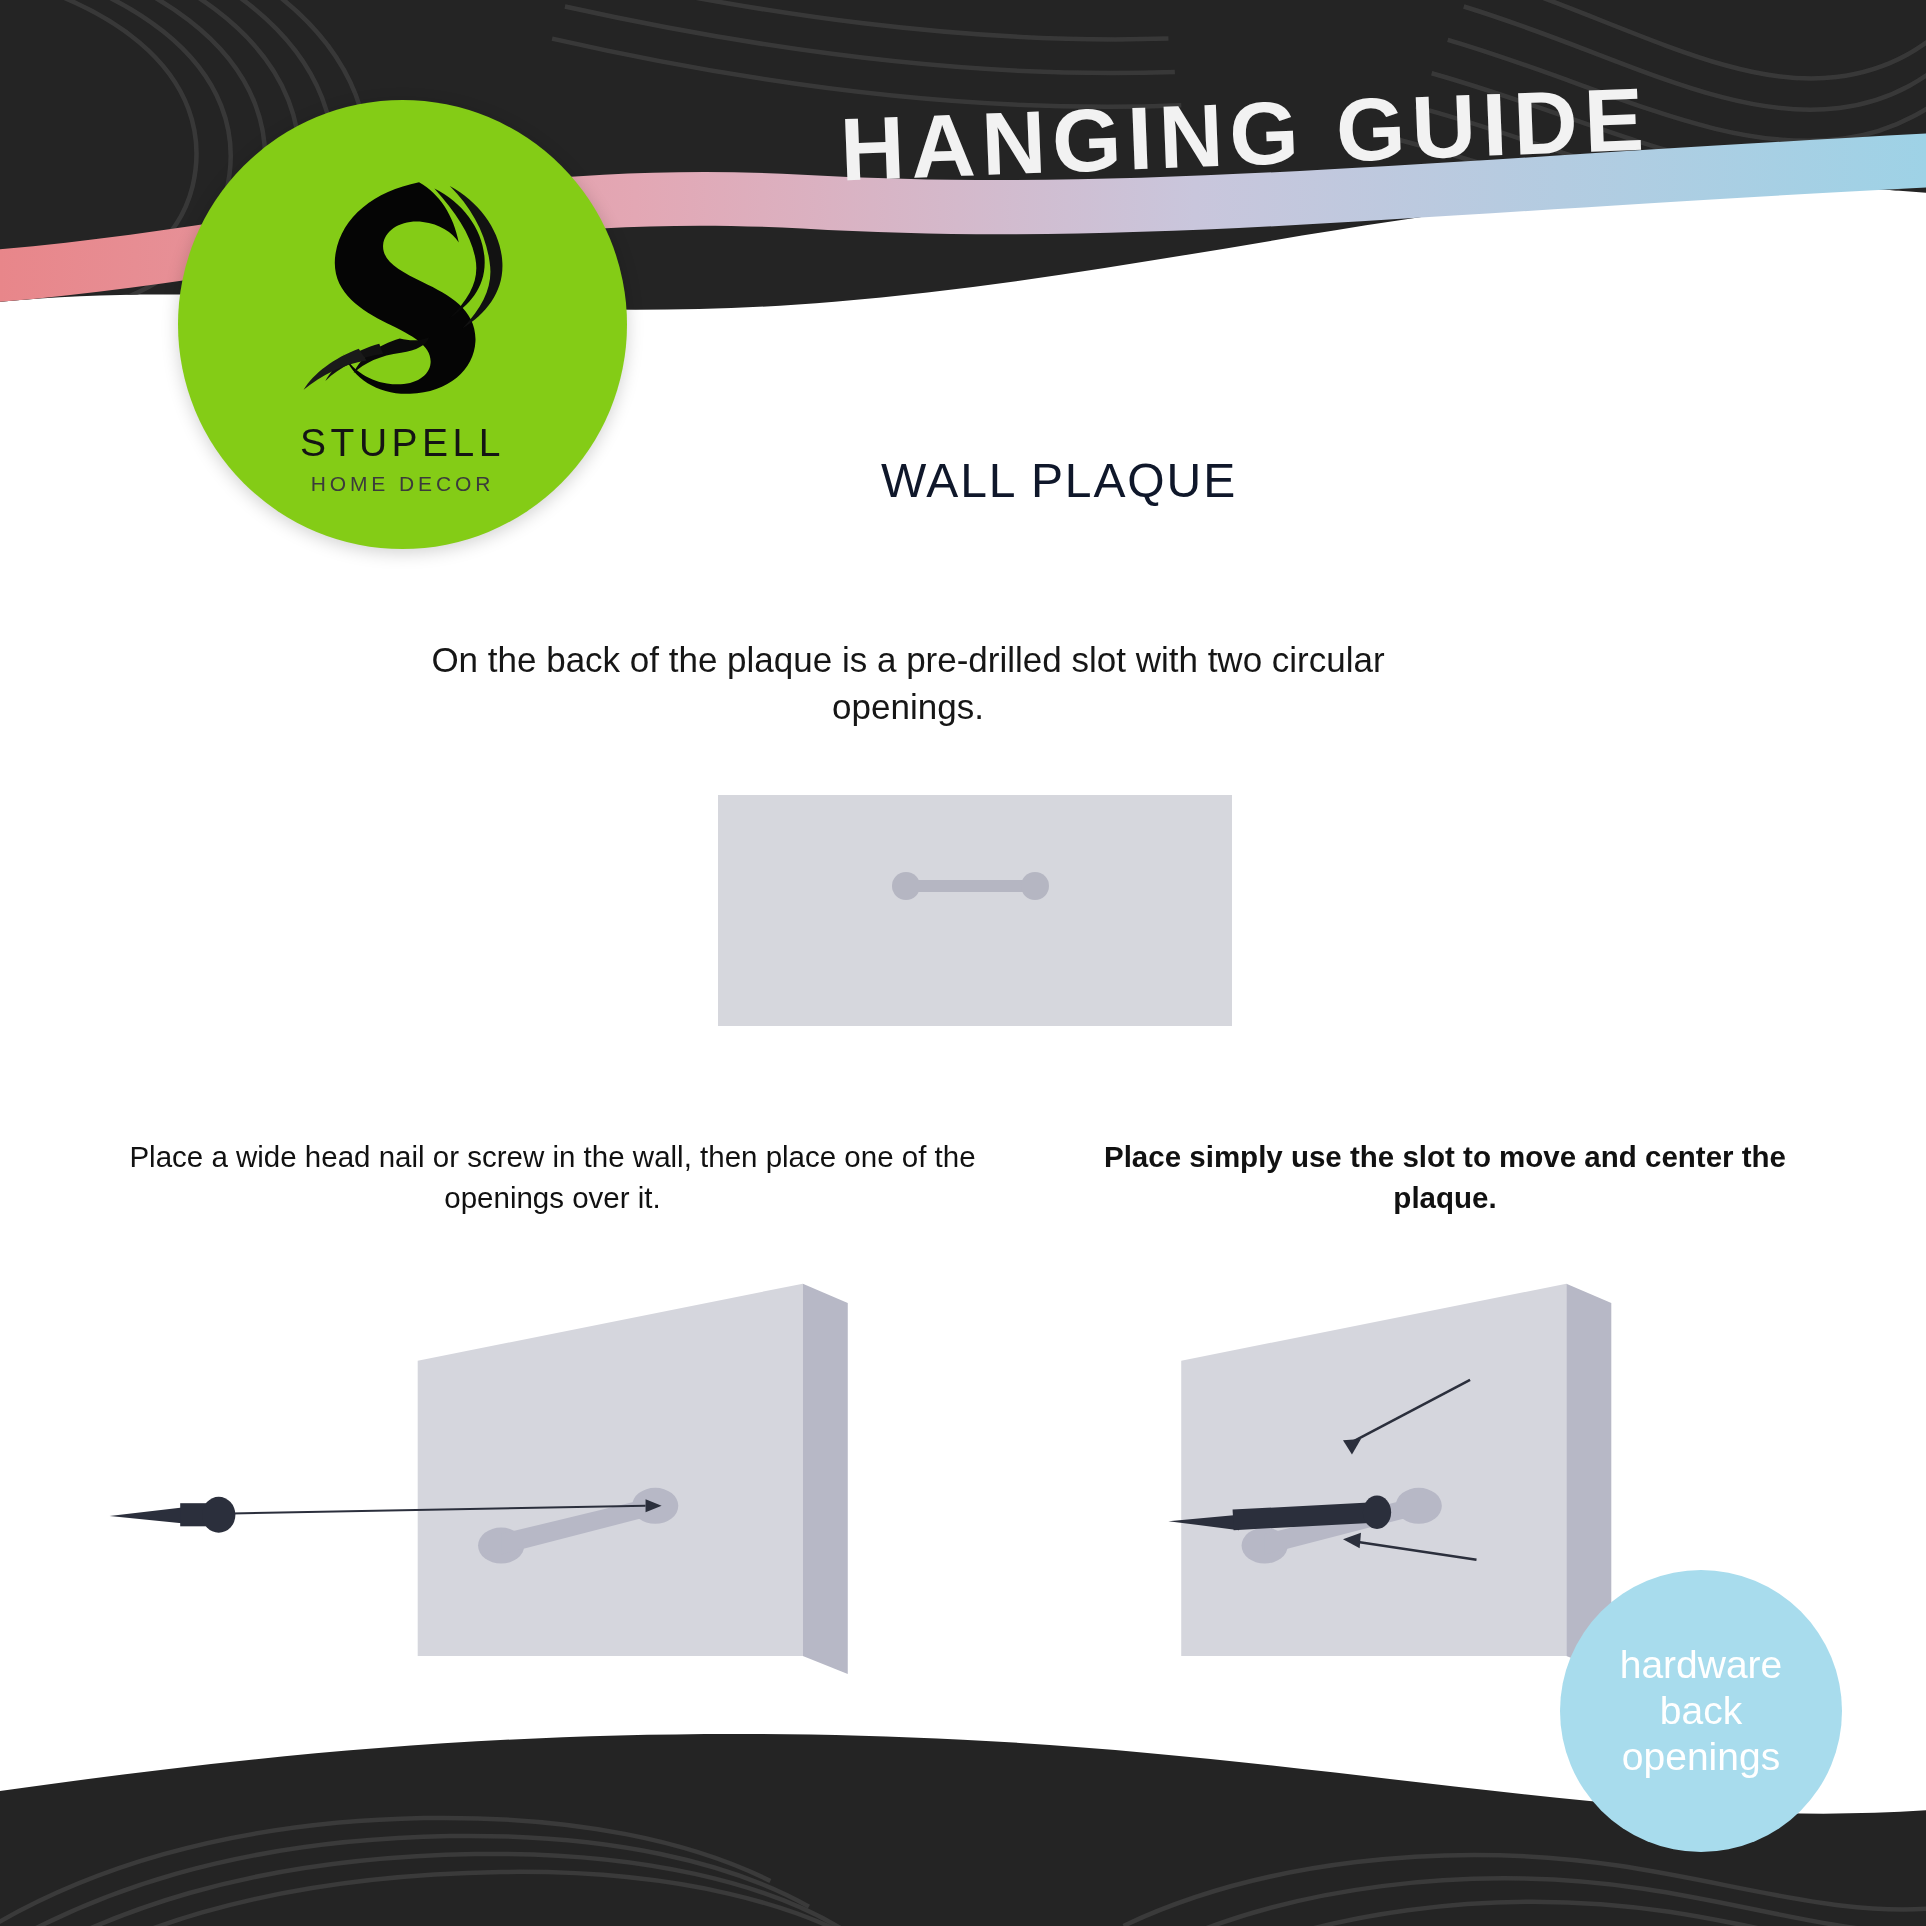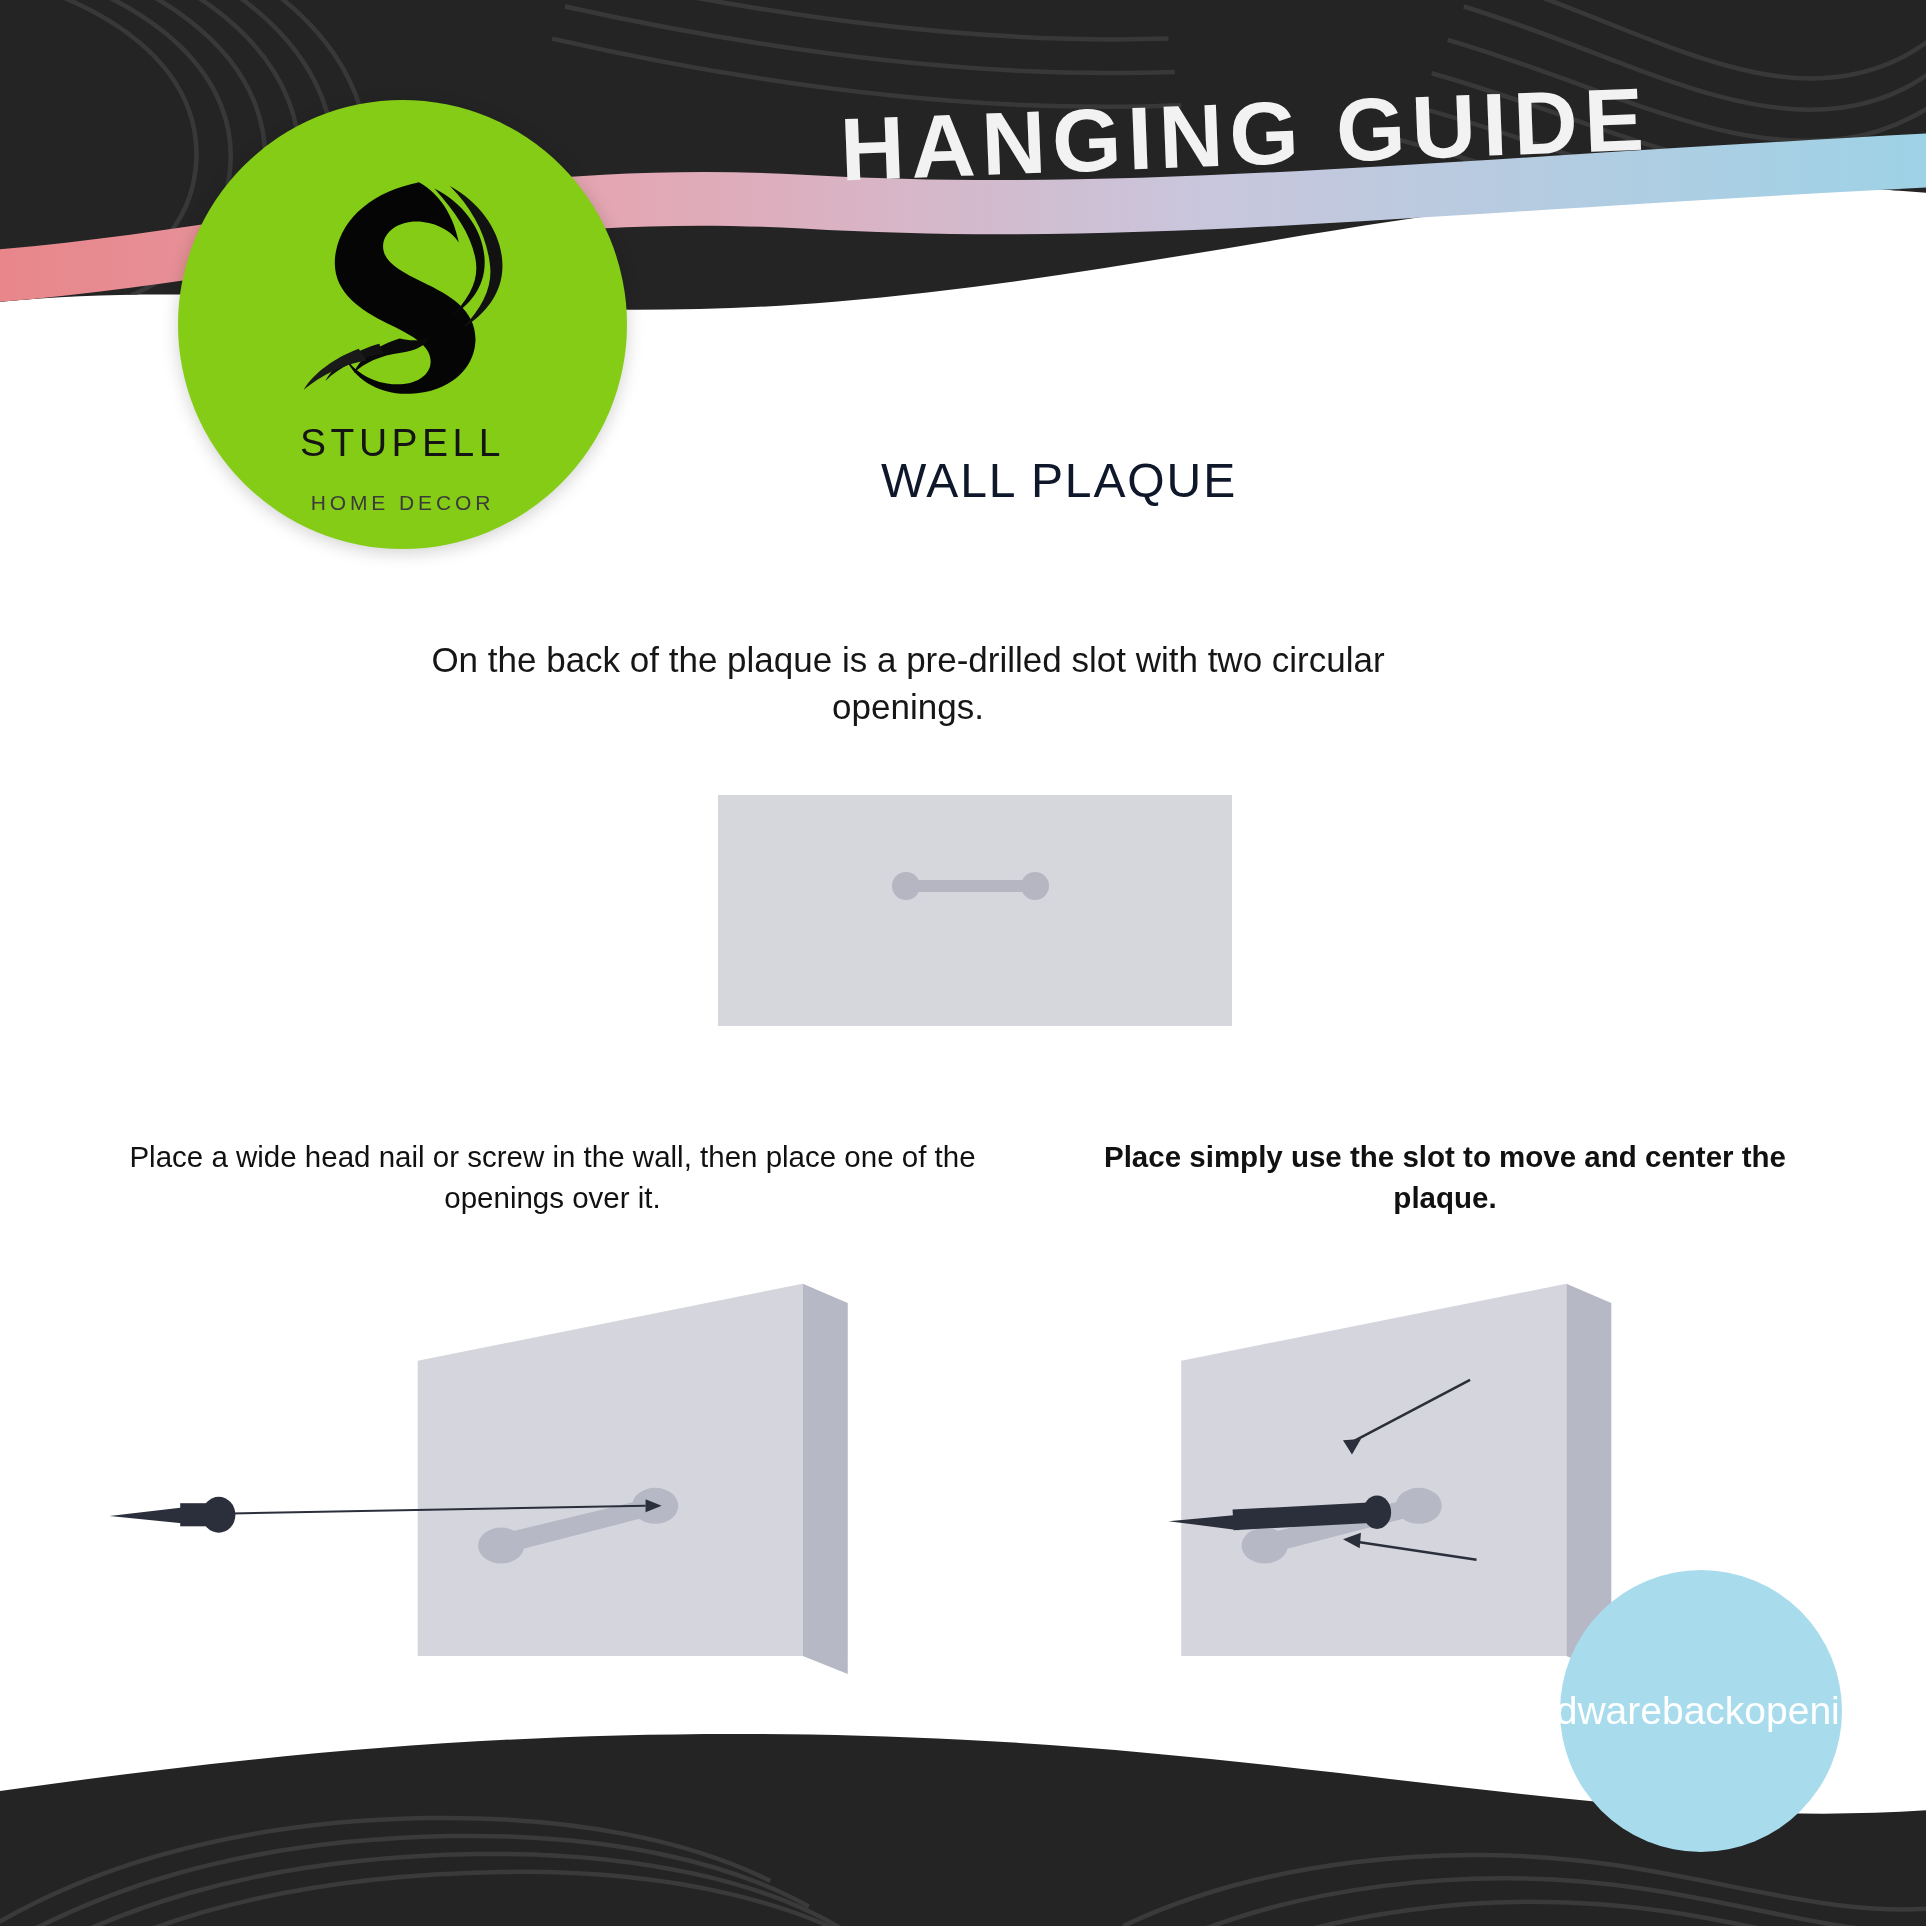--- a/index.html
+++ b/index.html
@@ -75,21 +75,20 @@
     position: absolute;
     left: 0;
     right: 0;
     top: 372px;
     text-align: center;
     font-family: "Liberation Sans", sans-serif;
     font-size: 21px;
     letter-spacing: 3.9px;
     color: #3b3b3b;
     font-weight: 400;
-    margin-top: 19px;
   }
 
   
   .header-title {
     position: absolute;
     left: 693px;
     top: 83px;
     width: 1104px;
     text-align: center;
     font-family: "Liberation Sans", sans-serif;
@@ -202,21 +201,21 @@
   .badge {
     position: absolute;
     left: 1560px;
     top: 1570px;
     width: 282px;
     height: 282px;
     border-radius: 50%;
     background: #a8dced;
     z-index: 8;
     display: flex;
-    flex-direction: row;
+    flex-direction: column;
     align-items: center;
     justify-content: center;
     font-family: "Liberation Sans", sans-serif;
     color: #ffffff;
     font-size: 39px;
     line-height: 1.18;
     text-align: center;
   }
 </style>
 </head>

